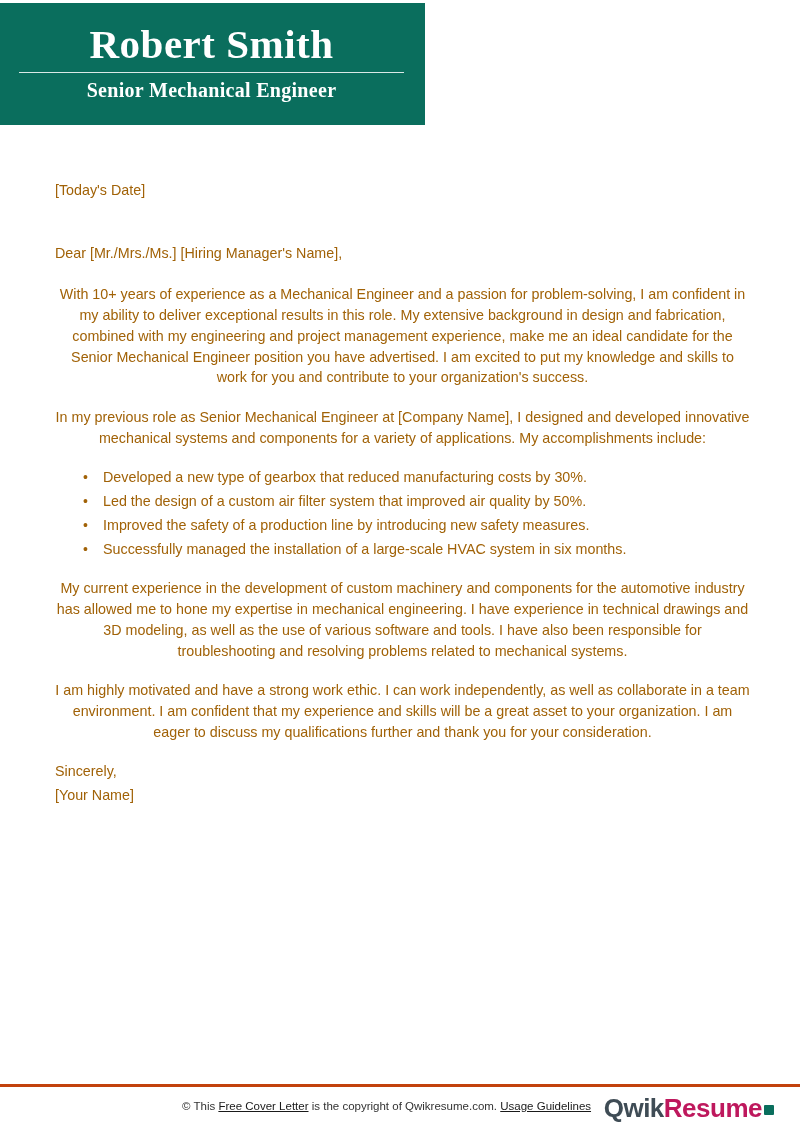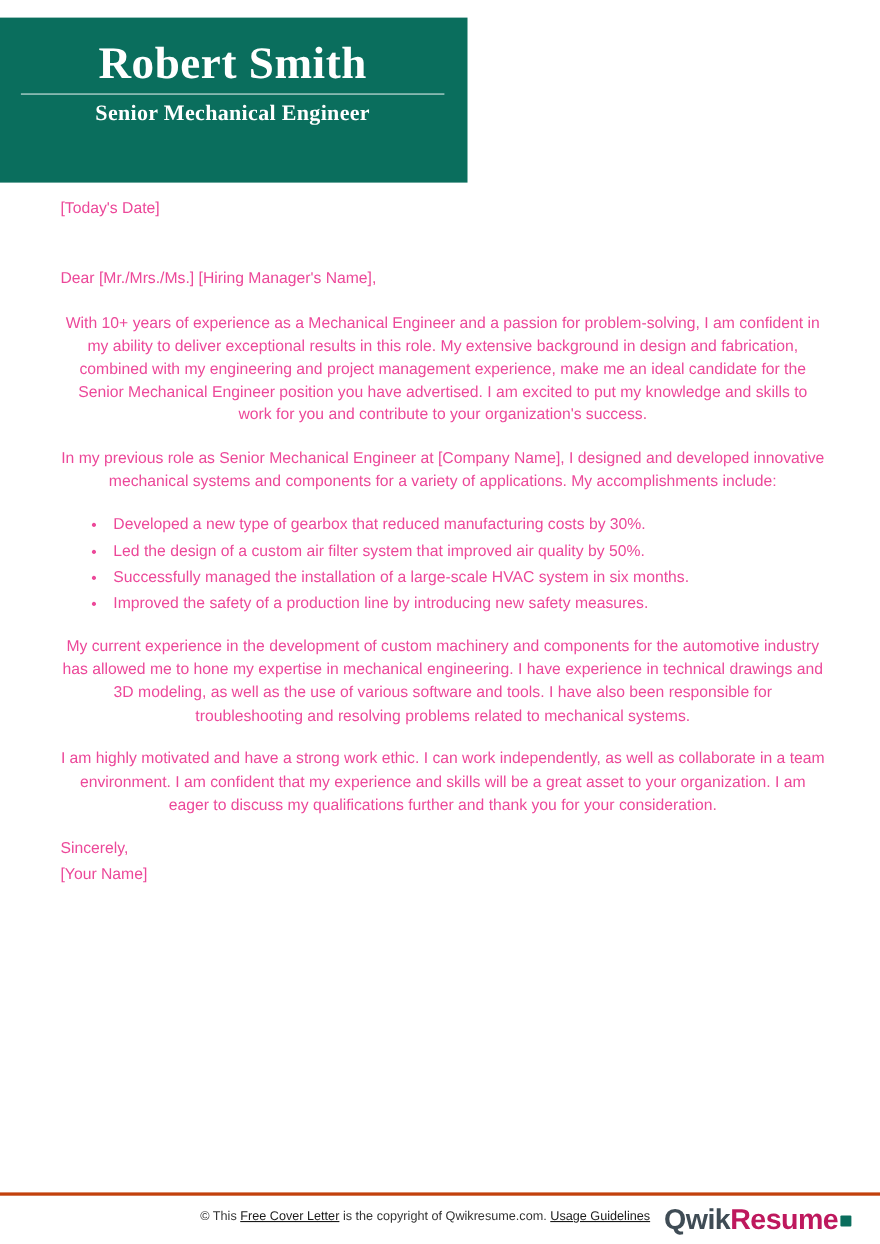--- a/index.html
+++ b/index.html
@@ -19,23 +19,23 @@
     position: relative;
     width: 800px;
     height: 1131px;
     box-sizing: border-box;
   }
 
   
   .header-banner {
     position: absolute;
     left: 0;
-    top: 16px;
+    top: 3px;
     width: 425px;
-    height: 150px;
+    height: 122px;
     background: #0a6e5d;
     color: #ffffff;
     box-sizing: border-box;
     padding: 14px 16px 10px 14px;
     text-align: center;
   }
   .header-name {
     font-family: "Liberation Serif", serif;
     font-size: 41px;
     font-weight: bold;
@@ -60,21 +60,21 @@
   }
 
   
   .letter {
     position: absolute;
     left: 55px;
     top: 180px;
     width: 695px;
     font-size: 14.3px;
     line-height: 1.45;
-    color: #ec4899;
+    color: #a16207;
   }
   .block {
     margin-bottom: 18px;
   }
   .block.date {
     margin-bottom: 42px;
   }
   .addr-line {
     margin: 0 0 3px 0;
   }
@@ -175,22 +175,22 @@
 
     <div class="salutation">Dear [Mr./Mrs./Ms.] [Hiring Manager's Name],</div>
 
     <p class="para">With 10+ years of experience as a Mechanical Engineer and a passion for problem-solving, I am confident in my ability to deliver exceptional results in this role. My extensive background in design and fabrication, combined with my engineering and project management experience, make me an ideal candidate for the Senior Mechanical Engineer position you have advertised. I am excited to put my knowledge and skills to work for you and contribute to your organization's success.</p>
 
     <p class="para">In my previous role as Senior Mechanical Engineer at [Company Name], I designed and developed innovative mechanical systems and components for a variety of applications. My accomplishments include:</p>
 
     <ul class="bullets">
       <li>Developed a new type of gearbox that reduced manufacturing costs by 30%.</li>
       <li>Led the design of a custom air filter system that improved air quality by 50%.</li>
+      <li>Improved the safety of a production line by introducing new safety measures.</li>
       <li>Successfully managed the installation of a large-scale HVAC system in six months.</li>
-      <li>Improved the safety of a production line by introducing new safety measures.</li>
     </ul>
 
     <p class="para">My current experience in the development of custom machinery and components for the automotive industry has allowed me to hone my expertise in mechanical engineering. I have experience in technical drawings and 3D modeling, as well as the use of various software and tools. I have also been responsible for troubleshooting and resolving problems related to mechanical systems.</p>
 
     <p class="para">I am highly motivated and have a strong work ethic. I can work independently, as well as collaborate in a team environment. I am confident that my experience and skills will be a great asset to your organization. I am eager to discuss my qualifications further and thank you for your consideration.</p>
 
     <div class="sign-line">Sincerely,</div>
     <div class="sign-line">[Your Name]</div>
 
   </div>

